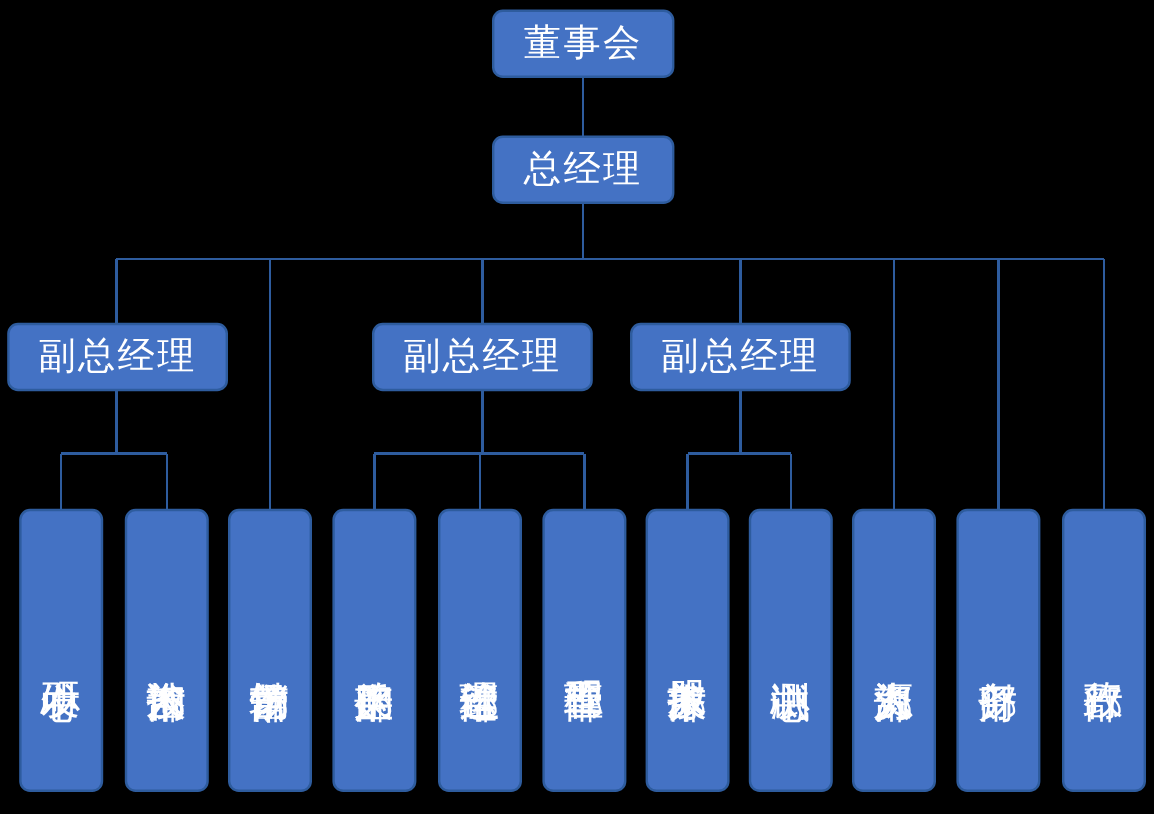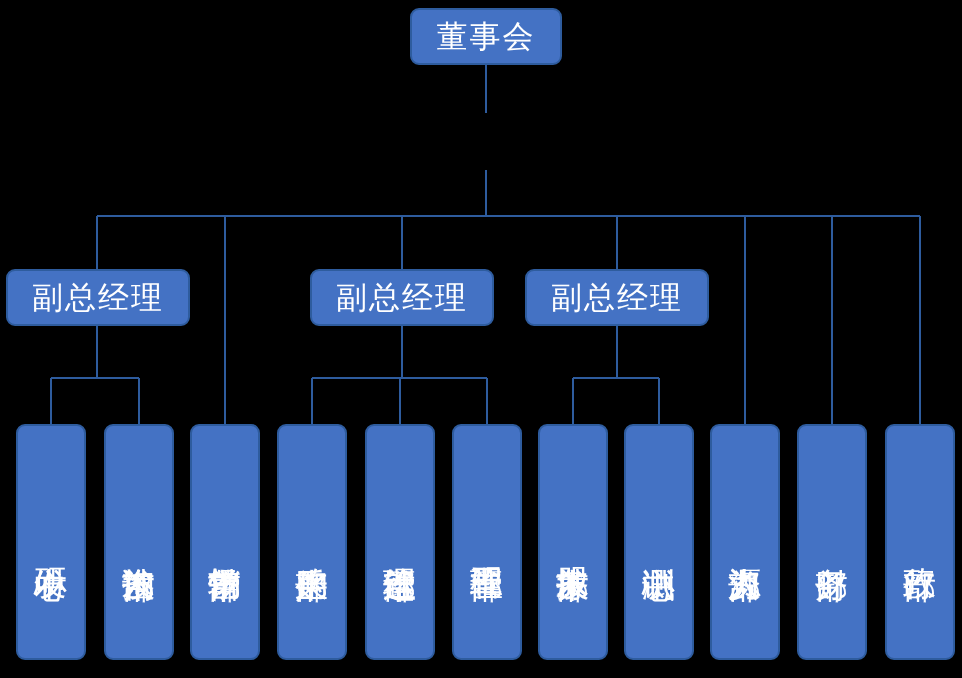--- a/index.html
+++ b/index.html
@@ -94,20 +94,23 @@
       <line x1="573" y1="378" x2="659" y2="378"></line>
       <line x1="573" y1="378" x2="573" y2="424"></line>
       <line x1="659" y1="378" x2="659" y2="424"></line>
     </g>
   </svg>
 
   <div class="node horiz" style="left:410px; top:8px; width:152px; height:57px;">
     <span class="node-label">董事会</span>
   </div>
 
+  <div class="node horiz" style="left:410px; top:113px; width:152px; height:57px;">
+    <span class="node-label">总经理</span>
+  </div>
 
   <div class="node horiz" style="left:6px; top:269px; width:184px; height:57px;">
     <span class="node-label">副总经理</span>
   </div>
 
   <div class="node horiz" style="left:310px; top:269px; width:184px; height:57px;">
     <span class="node-label">副总经理</span>
   </div>
 
   <div class="node horiz" style="left:525px; top:269px; width:184px; height:57px;">

